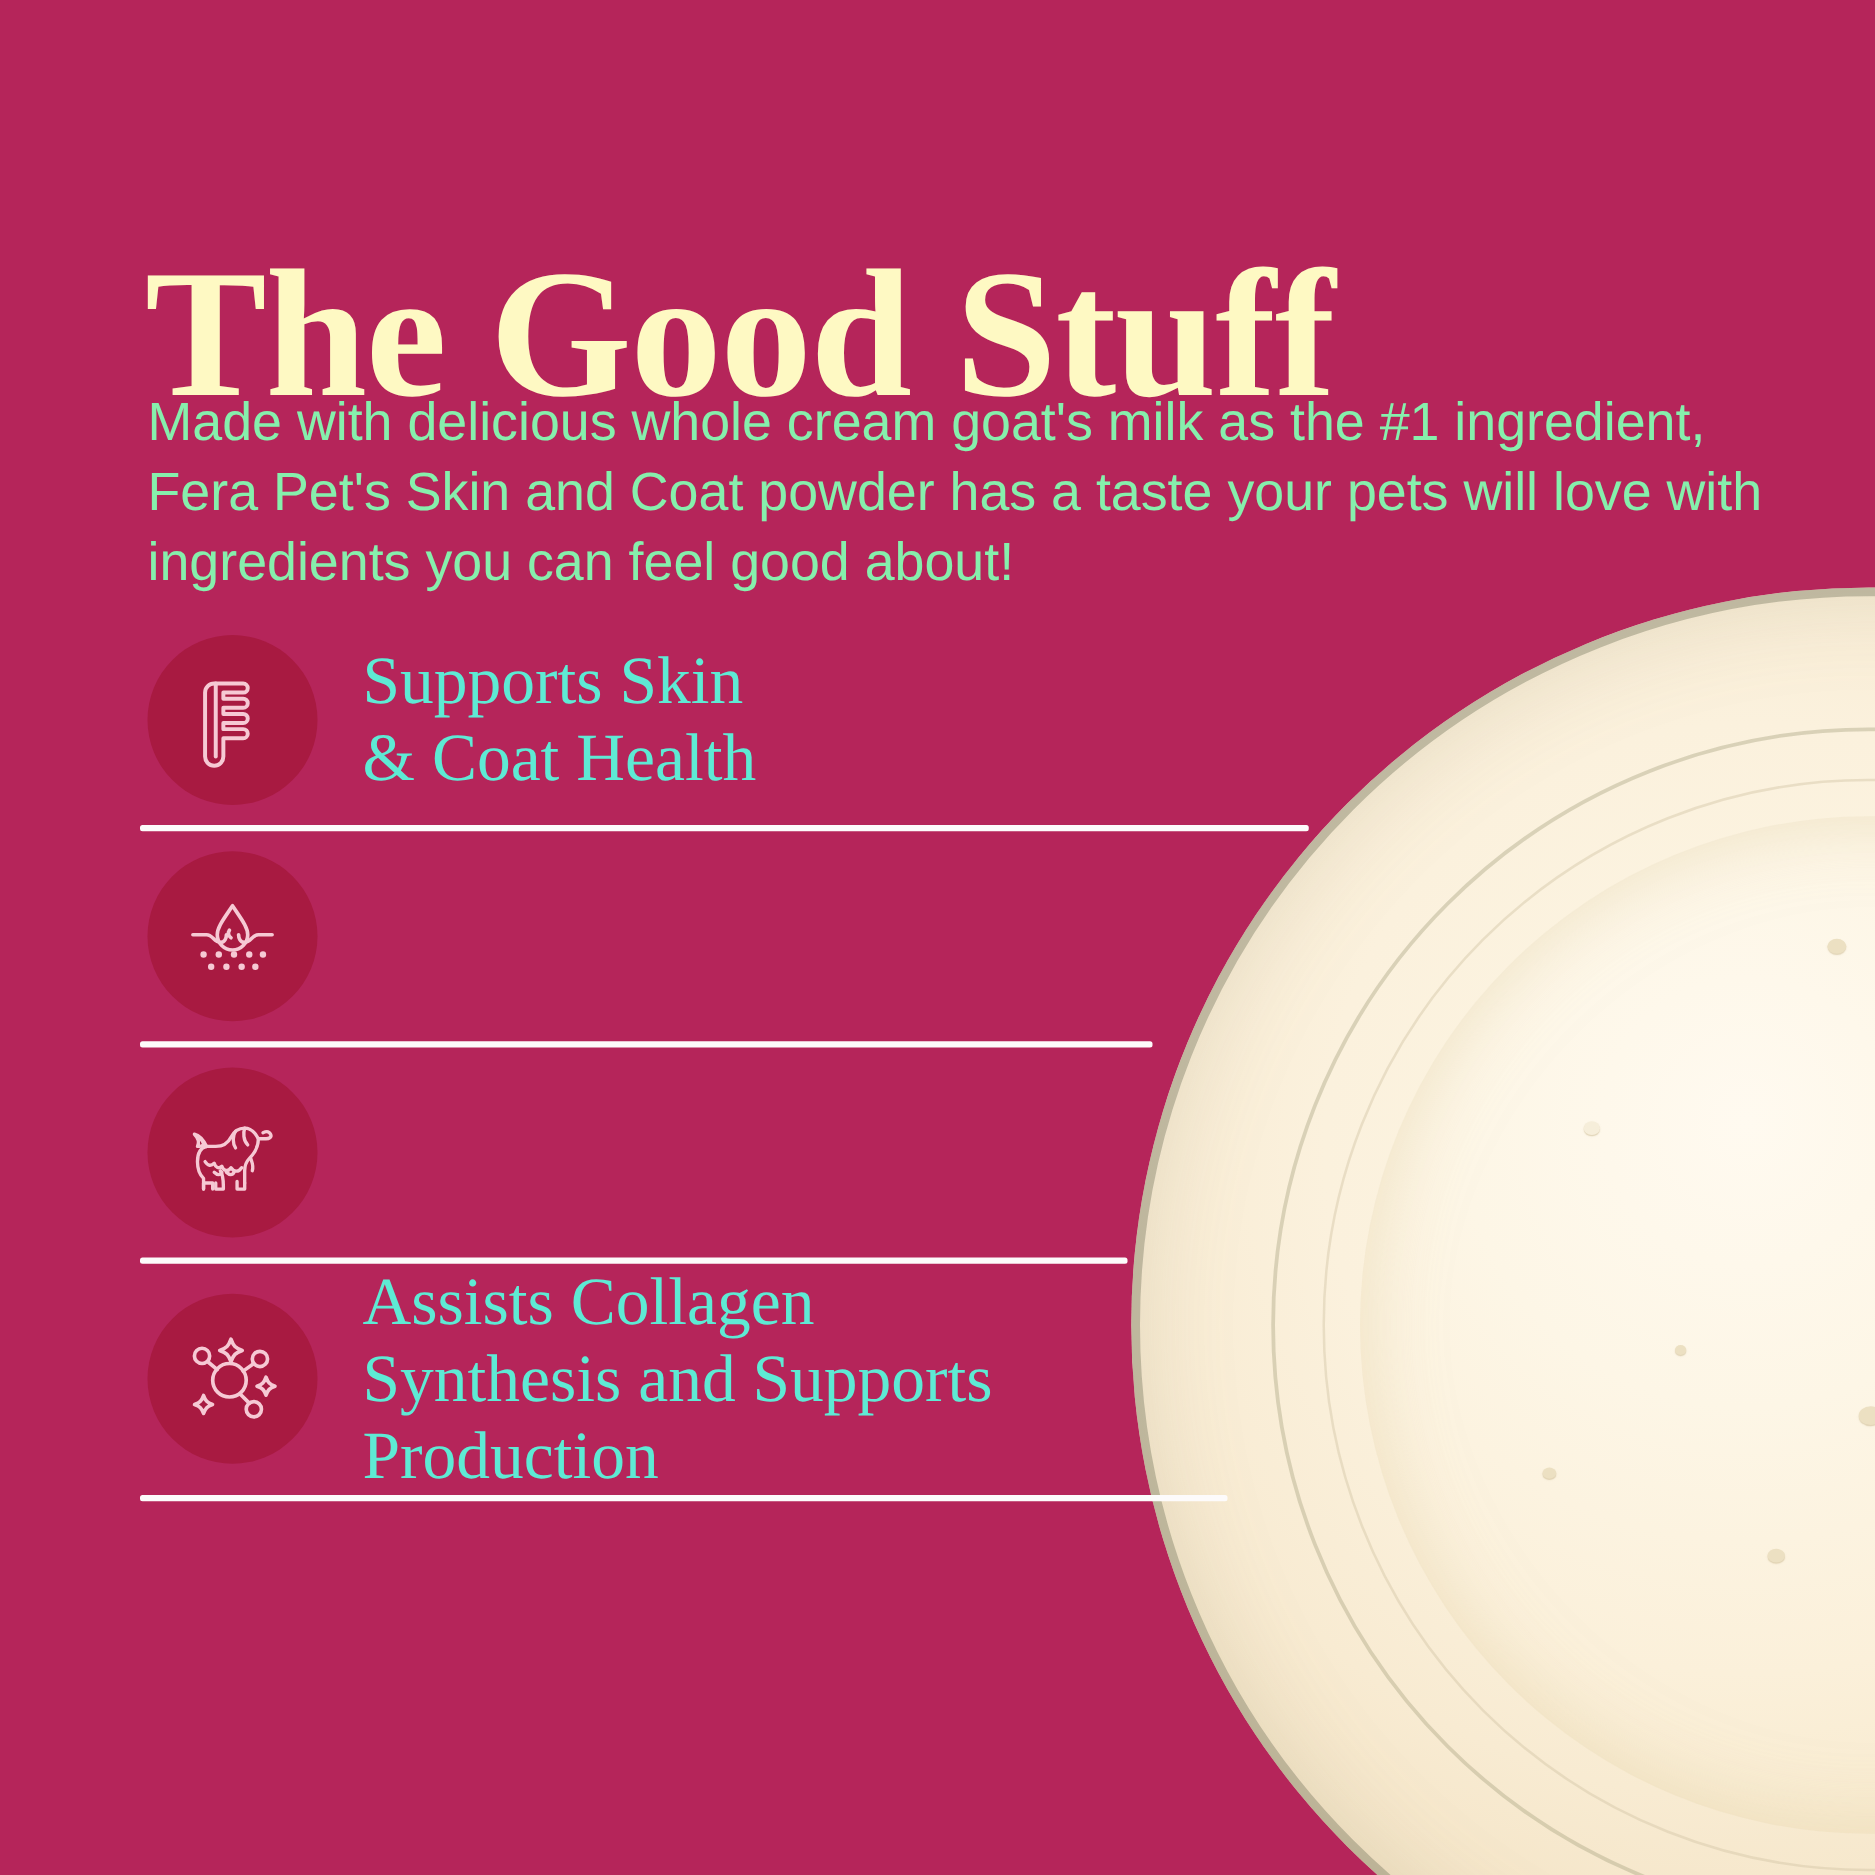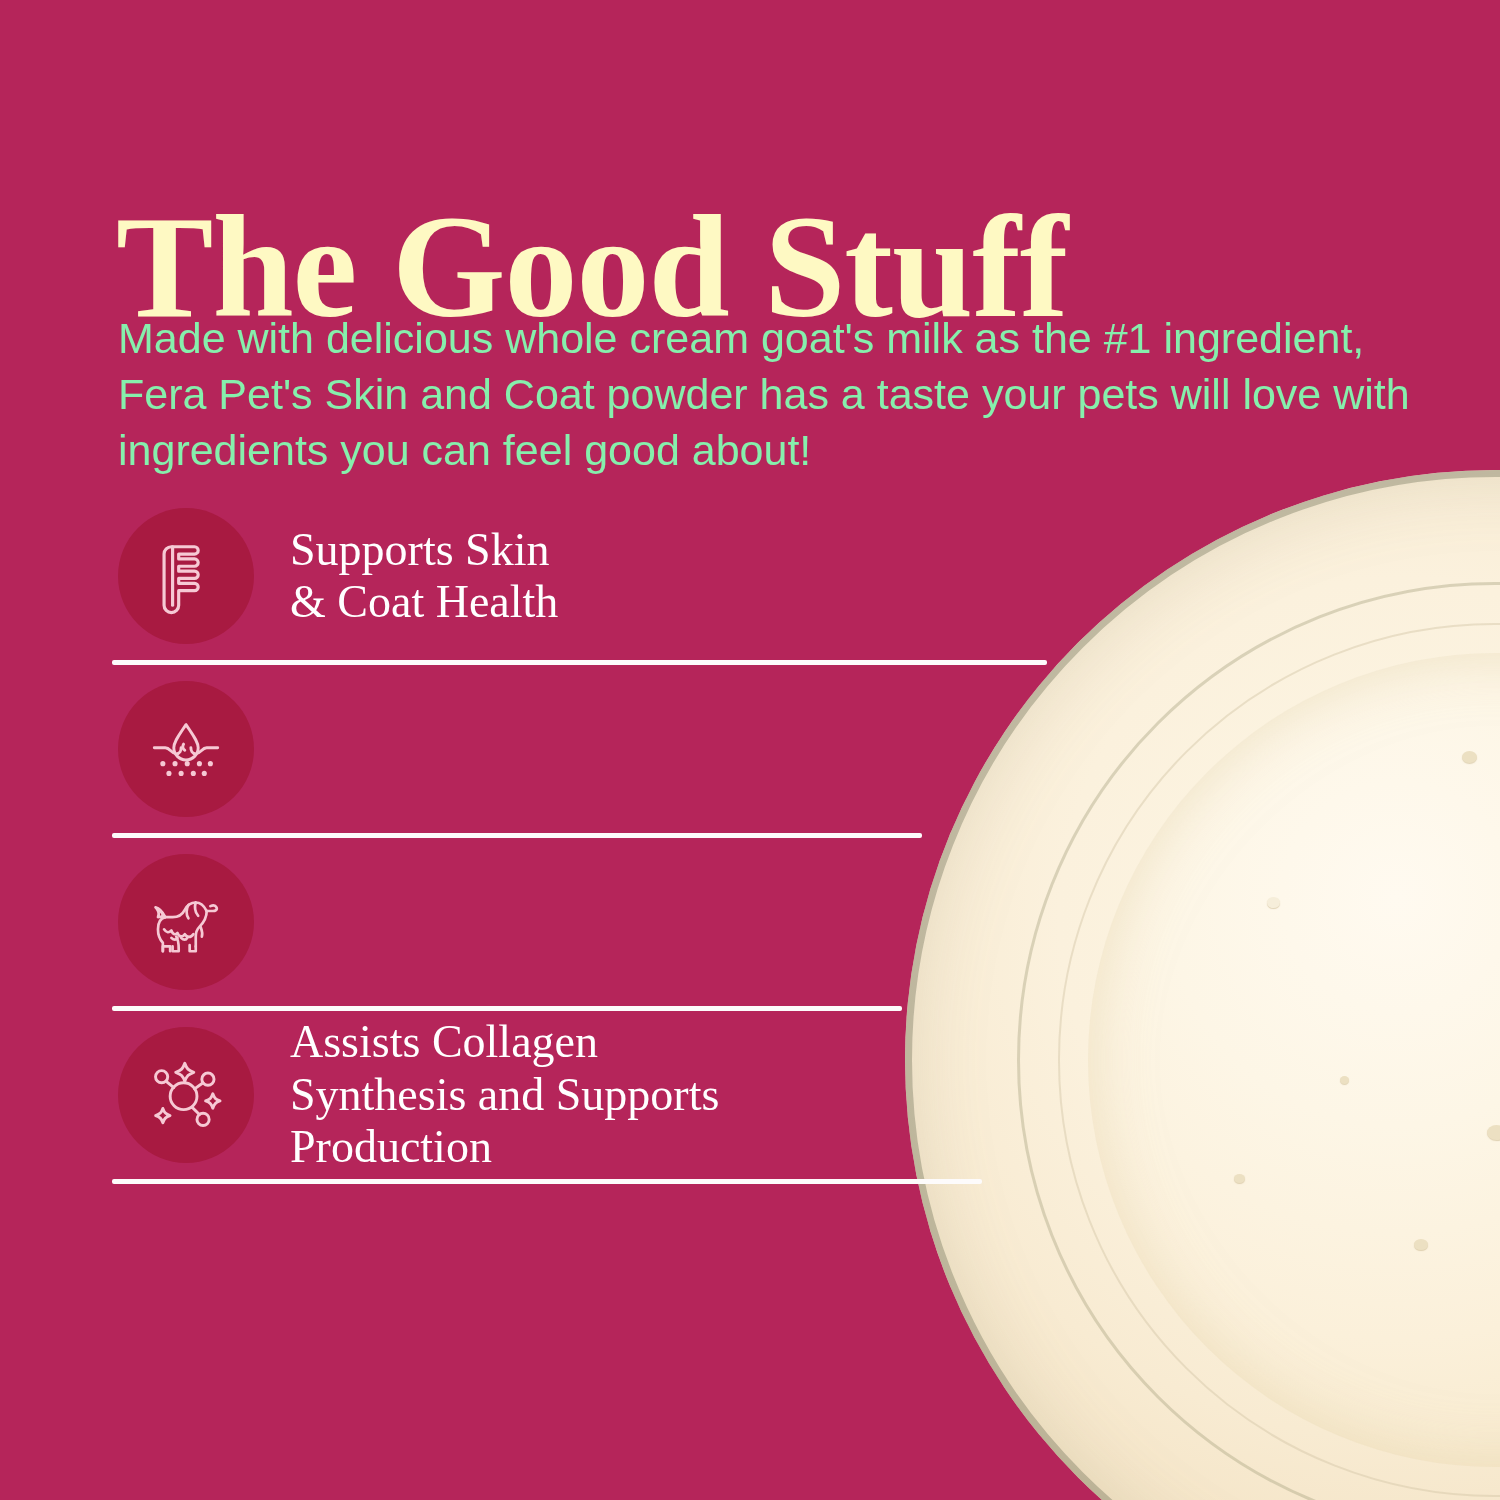--- a/index.html
+++ b/index.html
@@ -138,23 +138,23 @@
     justify-content: center;
   }
   .feature-icon svg {
     width: 78px;
     height: 78px;
     display: block;
   }
   .feature-label {
     margin-left: 36px;
     font-family: "Liberation Serif", "DejaVu Serif", serif;
-    font-size: 46px;
+    font-size: 54px;
     line-height: 1.14;
-    color: #ffffff;
+    color: #5eead4;
     max-width: 640px;
     white-space: pre-line;
   }
   .divider {
     position: relative;
     height: 5px;
     margin-left: 112px;
     background: #fdfbfb;
     border-radius: 2px;
   }

